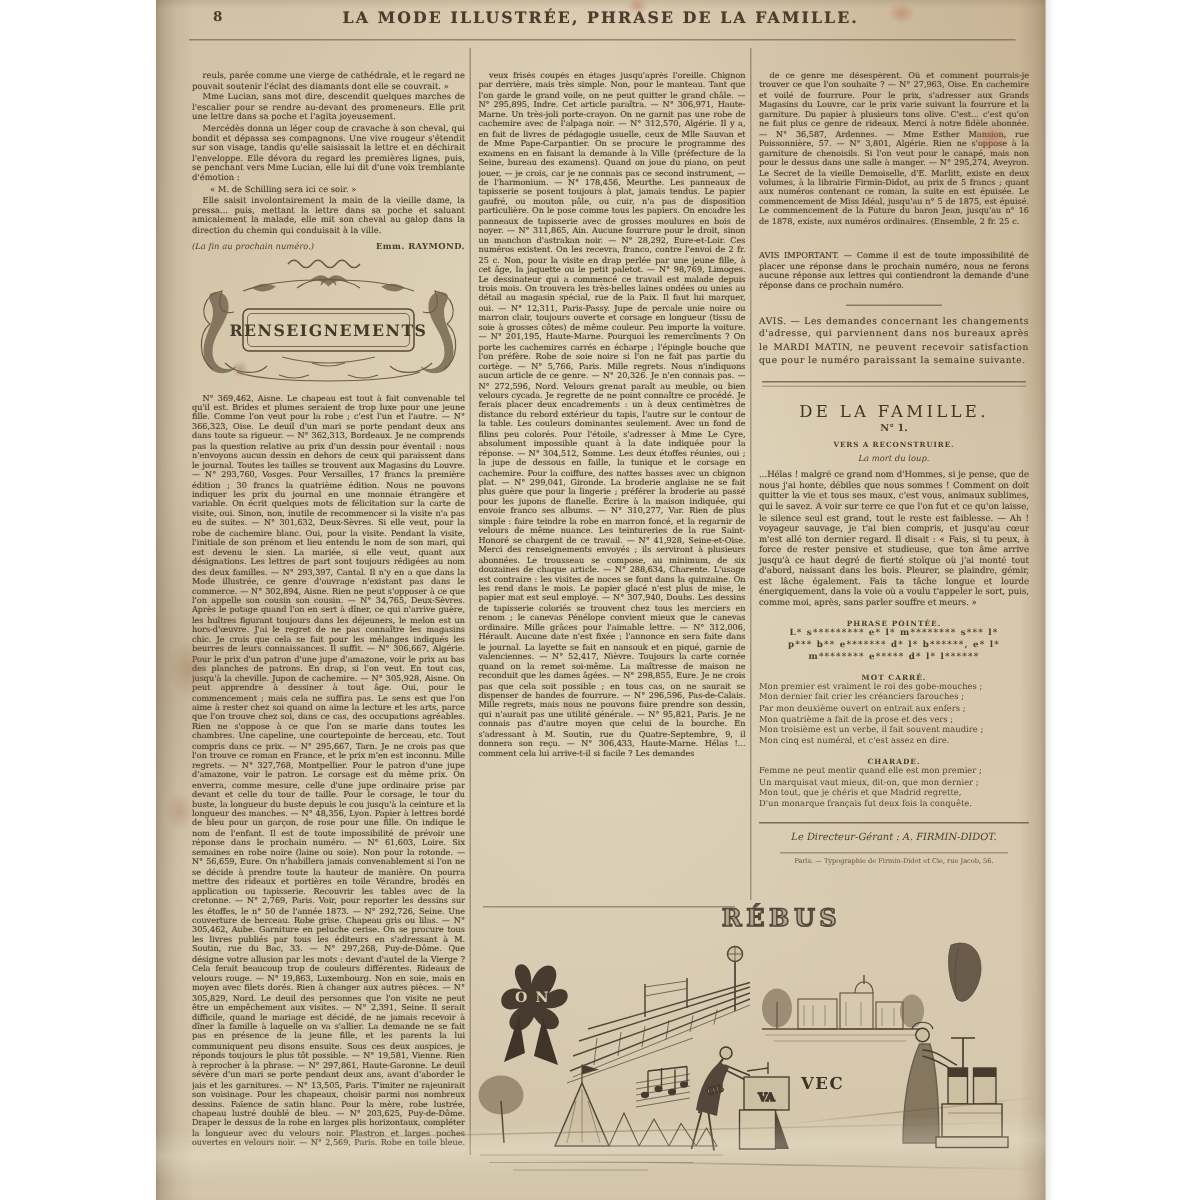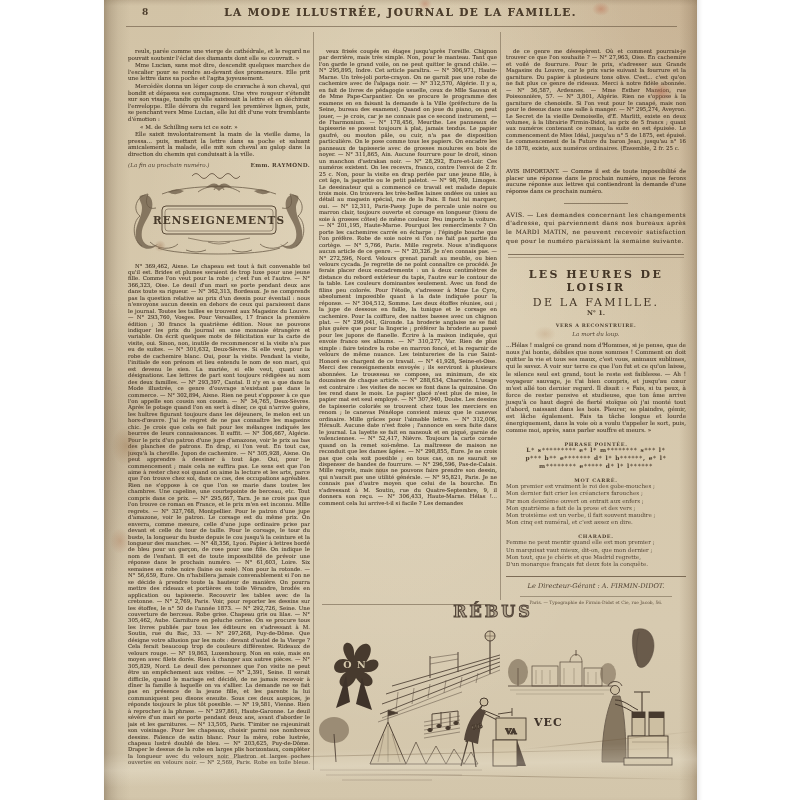--- a/index.html
+++ b/index.html
@@ -71,34 +71,34 @@
   .starline{font-size:5.8px;line-height:7.6px;letter-spacing:.8px;text-align:center;font-weight:bold;}
   .verse{font-size:5.6px;line-height:7.2px;text-align:left;}
   .dirrule{border-top:1px solid rgba(92,75,55,.75);margin:8px 0 5px 0;}
   .director{font-size:6.6px;text-align:center;font-style:italic;}
   .imprintrule{border-top:1px solid rgba(92,75,55,.45);margin:6px 14px 3px 14px;}
   .imprint{font-size:4.4px;text-align:center;color:#5d4e3b;}
 
   .banner{position:relative;width:182px;height:76px;margin:3px 0 5px 0;}
 
   .rebus{position:absolute;left:208px;top:598px;width:388px;height:200px;}
-  .rebustitle{position:absolute;left:116px;top:8px;width:130px;text-align:center;
+  .rebustitle{position:absolute;left:144px;top:8px;width:130px;text-align:center;
     font-size:16px;font-weight:bold;letter-spacing:3px;color:rgba(84,70,54,.28);
     -webkit-text-stroke:1px #54463a;}
   .rebsvg{position:absolute;left:0;top:28px;}
   .veclabel{position:absolute;left:222px;top:122px;font-size:11px;font-weight:bold;
     letter-spacing:1px;color:#3f332a;}
 </style>
 </head>
 <body>
 
 <div class="paper">
 
   <div class="pagenum">8</div>
-  <div class="ptitle">LA MODE ILLUSTRÉE, JOURNAL DE LA FAMILLE.</div>
+  <div class="ptitle">LA MODE ILLUSTRÉE, PHRASE DE LA FAMILLE.</div>
   <div class="hrule"></div>
   <div class="vrule v1"></div>
   <div class="vrule v2"></div>
   <div class="mid-endrule"></div>
 
   <div class="col colL">
     <div class="story">
       <p>reuls, parée comme une vierge de cathédrale, et le regard ne pouvait soutenir l'éclat des diamants dont elle se couvrait. »</p>
       <p>Mme Lucian, sans mot dire, descendit quelques marches de l'escalier pour se rendre au-devant des promeneurs. Elle prit une lettre dans sa poche et l'agita joyeusement.</p>
       <p>Mercédès donna un léger coup de cravache à son cheval, qui bondit et dépassa ses compagnons. Une vive rougeur s'étendit sur son visage, tandis qu'elle saisissait la lettre et en déchirait l'enveloppe. Elle dévora du regard les premières lignes, puis, se penchant vers Mme Lucian, elle lui dit d'une voix tremblante d'émotion :</p>
@@ -155,21 +155,20 @@
 
   <div class="col colR">
     <div class="dense dRtop">
       <p>de ce genre me désespèrent. Où et comment pourrais-je trouver ce que l'on souhaite ? — N° 27,963, Oise. En cachemire et voilé de fourrure. Pour le prix, s'adresser aux Grands Magasins du Louvre, car le prix varie suivant la fourrure et la garniture. Du papier à plusieurs tons olive. C'est... c'est qu'on ne fait plus ce genre de rideaux. Merci à notre fidèle abonnée. — N° 36,587, Ardennes. — Mme Esther Mansion, rue Poissonnière, 57. — N° 3,801, Algérie. Rien ne s'oppose à la garniture de chenoisils. Si l'on veut pour le canapé, mais non pour le dessus dans une salle à manger. — N° 295,274, Aveyron. Le Secret de la vieille Demoiselle, d'E. Marlitt, existe en deux volumes, à la librairie Firmin-Didot, au prix de 5 francs ; quant aux numéros contenant ce roman, la suite en est épuisée. Le commencement de Miss Idéal, jusqu'au n° 5 de 1875, est épuisé. Le commencement de la Future du baron Jean, jusqu'au n° 16 de 1878, existe, aux numéros ordinaires. (Ensemble, 2 fr. 25 c.</p>
     </div>
     <p class="avisimp">AVIS IMPORTANT. — Comme il est de toute impossibilité de placer une réponse dans le prochain numéro, nous ne ferons aucune réponse aux lettres qui contiendront la demande d'une réponse dans ce prochain numéro.</p>
     <div class="shortrule"></div>
     <p class="avis" style="margin:0">AVIS. — Les demandes concernant les changements d'adresse, qui parviennent dans nos bureaux après le MARDI MATIN, ne peuvent recevoir satisfaction que pour le numéro paraissant la semaine suivante.</p>
     <div class="dblrule"></div>
 
-    <p class="lt1">LES HEURES DE LOISIR</p>
     <p class="lt2">DE LA FAMILLE.</p>
     <div class="ltnum">N° 1.</div>
     <div class="ltsub">VERS A RECONSTRUIRE.</div>
     <div class="ltpoemtitle">La mort du loup.</div>
     <p class="poem" style="margin-bottom:0">...Hélas ! malgré ce grand nom d'Hommes, si je pense, que de nous j'ai honte, débiles que nous sommes ! Comment on doit quitter la vie et tous ses maux, c'est vous, animaux sublimes, qui le savez. A voir sur terre ce que l'on fut et ce qu'on laisse, le silence seul est grand, tout le reste est faiblesse. — Ah ! voyageur sauvage, je t'ai bien compris, et jusqu'au cœur m'est allé ton dernier regard. Il disait : « Fais, si tu peux, à force de rester pensive et studieuse, que ton âme arrive jusqu'à ce haut degré de fierté stoïque où j'ai monté tout d'abord, naissant dans les bois. Pleurer, se plaindre, gémir, est lâche également. Fais ta tâche longue et lourde énergiquement, dans la voie où a voulu t'appeler le sort, puis, comme moi, après, sans parler souffre et meurs. »</p>
 
     <div class="puzhead">PHRASE POINTÉE.</div>
     <div class="starline">L* s********* e* l* m******** s*** l*</div>
     <div class="starline">p*** b** e******* d* l* b******, e* l*</div>
     <div class="starline">m******** e***** d* l* l******</div>

